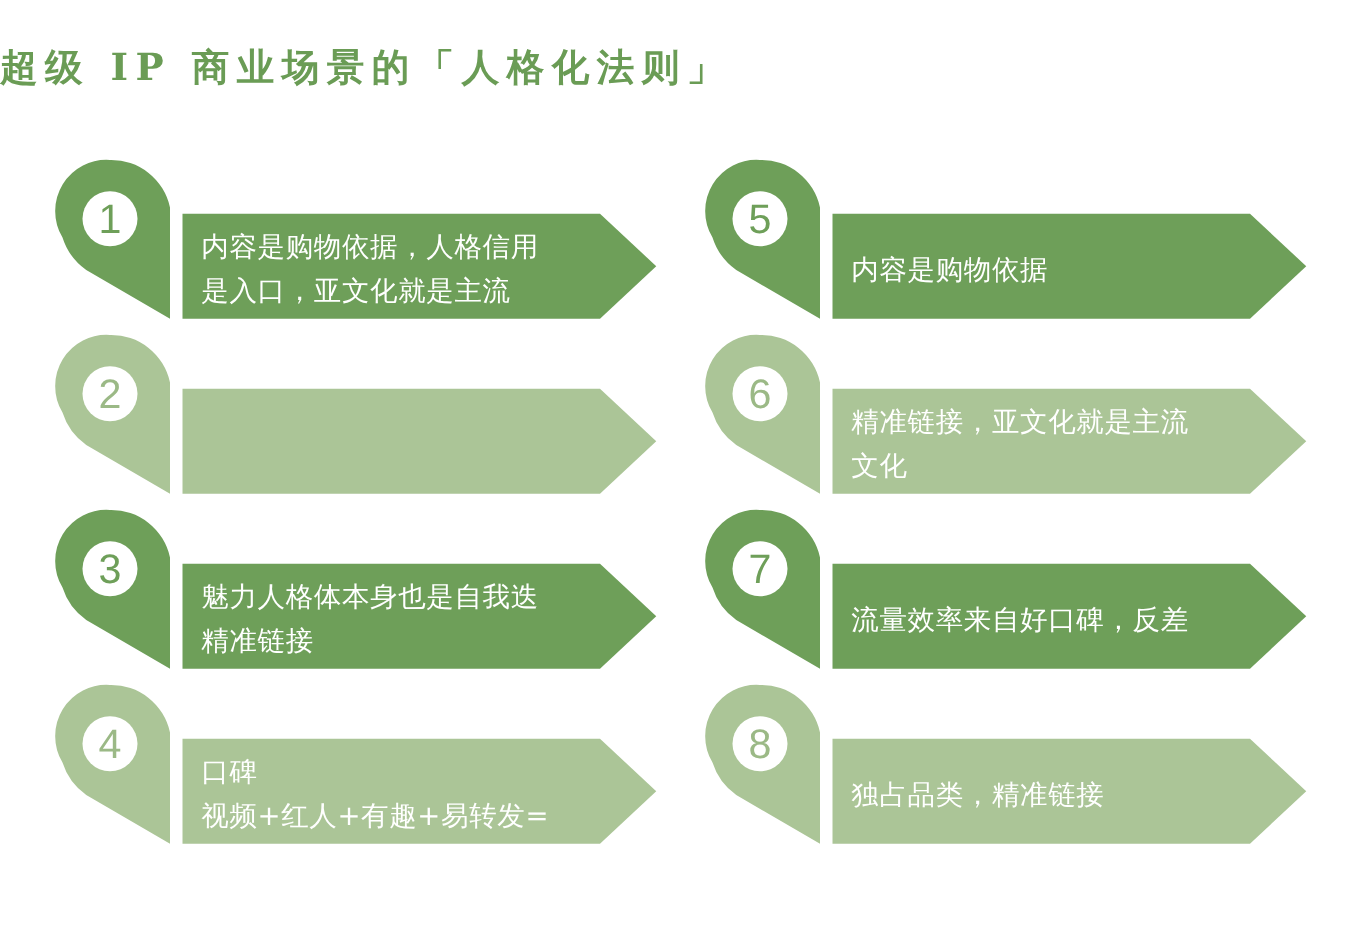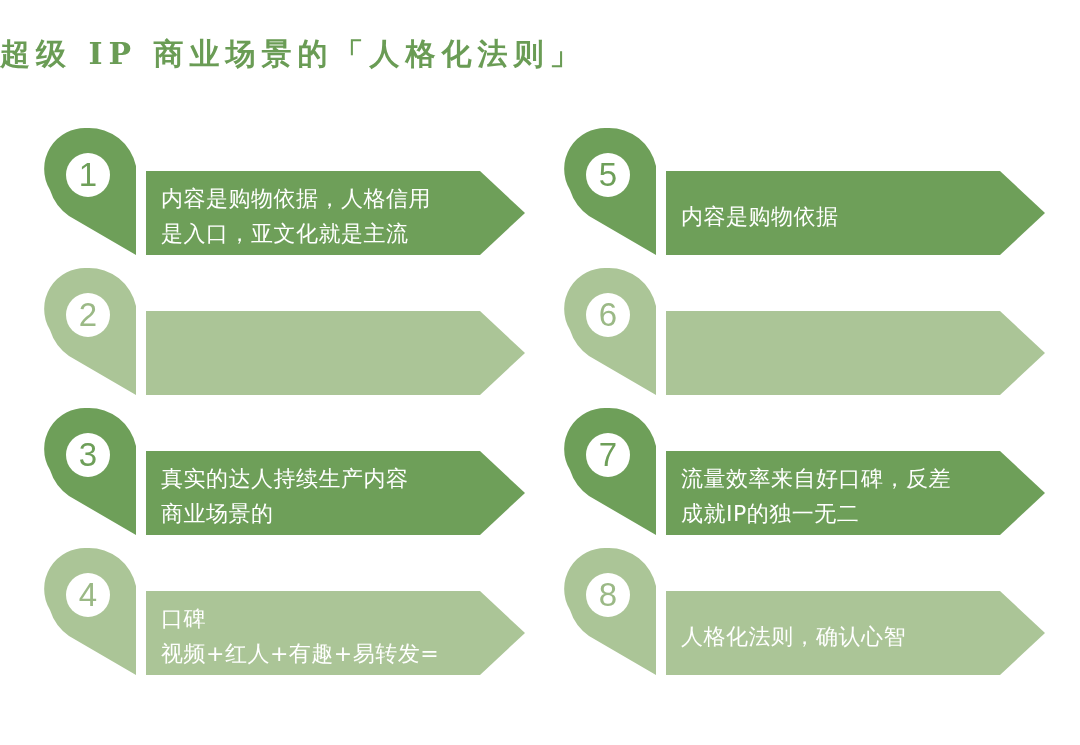--- a/index.html
+++ b/index.html
@@ -95,22 +95,22 @@
   </div>
 </div>
 
 <div class="card" style="left:47px; top:408px;">
   <svg class="shape" viewBox="0 0 480 130">
     <path d="M41 0 A41 41 0 0 0 3 62 Q8 78 22 88 L89 127 L89 38 A48 48 0 0 0 41 0 Z" fill="#6e9f59"></path>
     <polygon points="99,43 433,43 478,85 433,127 99,127" fill="#6e9f59"></polygon>
   </svg>
   <div class="num" style="color:#6e9f59">3</div>
   <div class="label">
-    <span>真实的达人持续生产内容</span>
-    <span>商业场景的</span>
+    <span>魅力人格体本身也是自我迭</span>
+    <span>精准链接</span>
   </div>
 </div>
 
 <div class="card" style="left:47px; top:548px;">
   <svg class="shape" viewBox="0 0 480 130">
     <path d="M41 0 A41 41 0 0 0 3 62 Q8 78 22 88 L89 127 L89 38 A48 48 0 0 0 41 0 Z" fill="#abc597"></path>
     <polygon points="99,43 433,43 478,85 433,127 99,127" fill="#abc597"></polygon>
   </svg>
   <div class="num" style="color:#9bb986">4</div>
   <div class="label">
@@ -129,36 +129,39 @@
     <span>内容是购物依据</span>
   </div>
 </div>
 
 <div class="card" style="left:567px; top:268px;">
   <svg class="shape" viewBox="0 0 480 130">
     <path d="M41 0 A41 41 0 0 0 3 62 Q8 78 22 88 L89 127 L89 38 A48 48 0 0 0 41 0 Z" fill="#abc597"></path>
     <polygon points="99,43 433,43 478,85 433,127 99,127" fill="#abc597"></polygon>
   </svg>
   <div class="num" style="color:#9bb986">6</div>
+  <div class="label">
+    <span>精准链接，亚文化就是主流</span>
+    <span>文化</span>
+  </div>
 </div>
 
 <div class="card" style="left:567px; top:408px;">
   <svg class="shape" viewBox="0 0 480 130">
     <path d="M41 0 A41 41 0 0 0 3 62 Q8 78 22 88 L89 127 L89 38 A48 48 0 0 0 41 0 Z" fill="#6e9f59"></path>
     <polygon points="99,43 433,43 478,85 433,127 99,127" fill="#6e9f59"></polygon>
   </svg>
   <div class="num" style="color:#6e9f59">7</div>
   <div class="label">
     <span>流量效率来自好口碑，反差</span>
-    <span>成就IP的独一无二</span>
   </div>
 </div>
 
 <div class="card" style="left:567px; top:548px;">
   <svg class="shape" viewBox="0 0 480 130">
     <path d="M41 0 A41 41 0 0 0 3 62 Q8 78 22 88 L89 127 L89 38 A48 48 0 0 0 41 0 Z" fill="#abc597"></path>
     <polygon points="99,43 433,43 478,85 433,127 99,127" fill="#abc597"></polygon>
   </svg>
   <div class="num" style="color:#9bb986">8</div>
   <div class="label">
-    <span>人格化法则，确认心智</span>
+    <span>独占品类，精准链接</span>
   </div>
 </div>
 
 </body></html>

